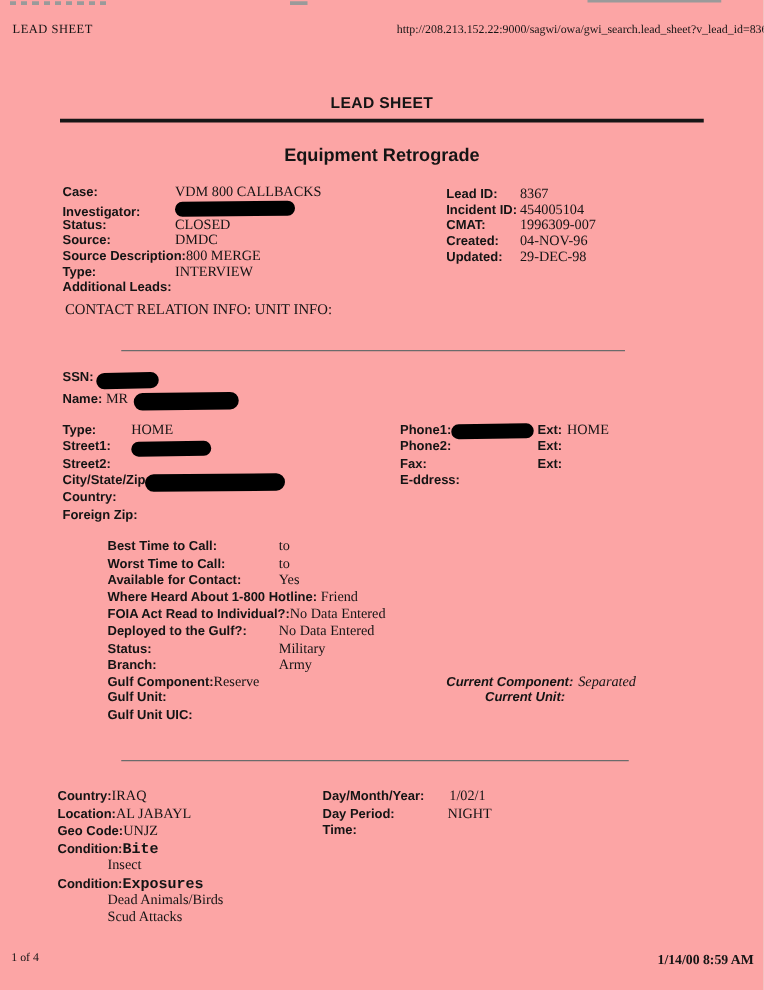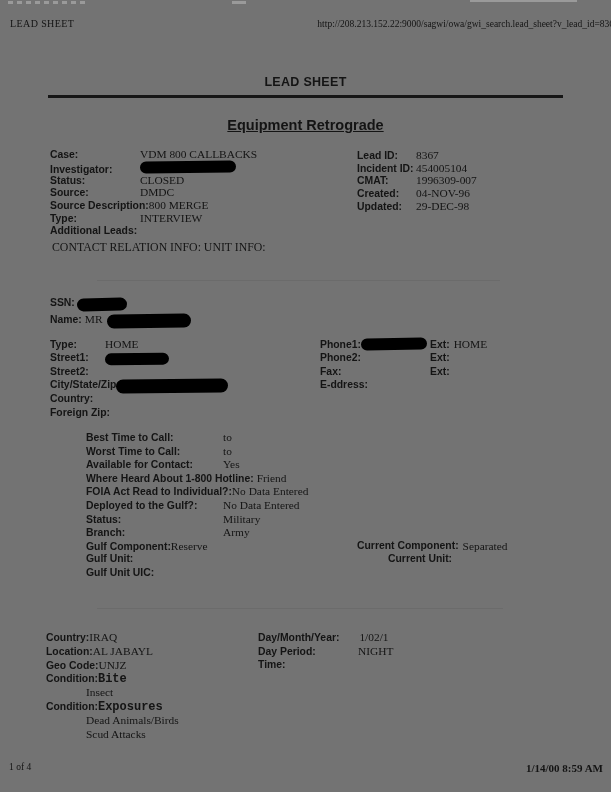--- a/index.html
+++ b/index.html
@@ -1,30 +1,30 @@
 <!DOCTYPE html>
 <html><head>
 <meta charset="utf-8">
 <style>
   html,body { margin:0; padding:0; background:#e8e8e8; }
   .page {
     position:relative; width:611px; height:792px; margin:0 auto;
-    background:#737373; overflow:hidden;
+    background:#fca5a5; overflow:hidden;
     font-family:"Liberation Sans", sans-serif; color:#141414;
   }
 
   
   .artifact { position:absolute; background:#9a9a9a; }
   .artifact.dashed { background:repeating-linear-gradient(90deg,#9a9a9a 0 5px, transparent 5px 9px); }
 
   .print-hdr-left  { position:absolute; left:10px; top:18px; font-family:"Liberation Serif",serif; font-size:10px; letter-spacing:.4px; }
   .print-hdr-url   { position:absolute; right:-3px; top:19px; font-family:"Liberation Serif",serif; font-size:9.5px; white-space:nowrap; }
 
   .doc-title    { position:absolute; left:0; right:0; top:75px;  text-align:center; font-weight:bold; font-size:12.5px; letter-spacing:.3px; }
-  .doc-subtitle { position:absolute; left:0; right:0; top:117px; text-align:center; font-weight:bold; font-size:14.5px;text-decoration:underline; }
+  .doc-subtitle { position:absolute; left:0; right:0; top:117px; text-align:center; font-weight:bold; font-size:14.5px; }
 
   .rule-thick { position:absolute; left:48px; top:95px; width:515px; height:3px; background:#161616; }
   .rule-thin  { position:absolute; height:1px; background:#6b6b6b; }
 
   .row { display:flex; align-items:baseline; white-space:nowrap; }
   .lbl { font-weight:bold; font-size:10.4px; }
   .val { font-family:"Liberation Serif",serif; font-size:11.4px; }
 
   .redact { display:inline-block; background:#000; border-radius:7px; vertical-align:middle; }
 
@@ -41,30 +41,30 @@
   .row-ssn  { position:absolute; left:50px; top:297px; height:14px; }
   .row-name { position:absolute; left:50px; top:313px; height:15px; }
   .row-ssn .lbl, .row-name .lbl { min-width:0; }
 
   
   .addr-left  { position:absolute; left:50px;  top:338px; }
   .addr-left  .row { height:13.8px; }
   .addr-left  .lbl { min-width:55px; }
   .addr-right { position:absolute; left:320px; top:338px; }
   .addr-right .row { height:13.8px; }
-  .addr-right .cell1 { display:inline-flex; align-items:flex-end; width:110px; }
+  .addr-right .cell1 { display:inline-flex; align-items:center; width:110px; }
   .addr-right .lbl { min-width:0; }
   .addr-right .ext-val { margin-left:4px; }
 
   
   .contact-details { position:absolute; left:46px; top:431px; width:540px; }
   .contact-details .row { height:13.6px; position:relative; }
   .contact-details .row > .lbl { min-width:137px;padding-left:40px; }
   .contact-details .row.gulf > .lbl { min-width:69px; }
-  .abs-right { position:absolute; display:flex; align-items:center; }
+  .abs-right { position:absolute; display:flex; align-items:flex-end;font-style:italic; }
 
   
   .inc-left  { position:absolute; left:46px;  top:631px; }
   .inc-left  .row { height:13.8px; }
   .inc-left  .lbl { min-width:42px; }
   .inc-right { position:absolute; left:258px; top:631px; }
   .inc-right .row { height:13.8px;gap:20px; }
   .inc-right .lbl { min-width:80px; }
   .cond-name { font-family:Liberation Mono, monospace; font-weight:bold; font-size:12px;text-align:right; }
   .cond-item { padding-left:40px; font-family:"Liberation Serif",serif; font-size:11.4px; height:13.8px; }

